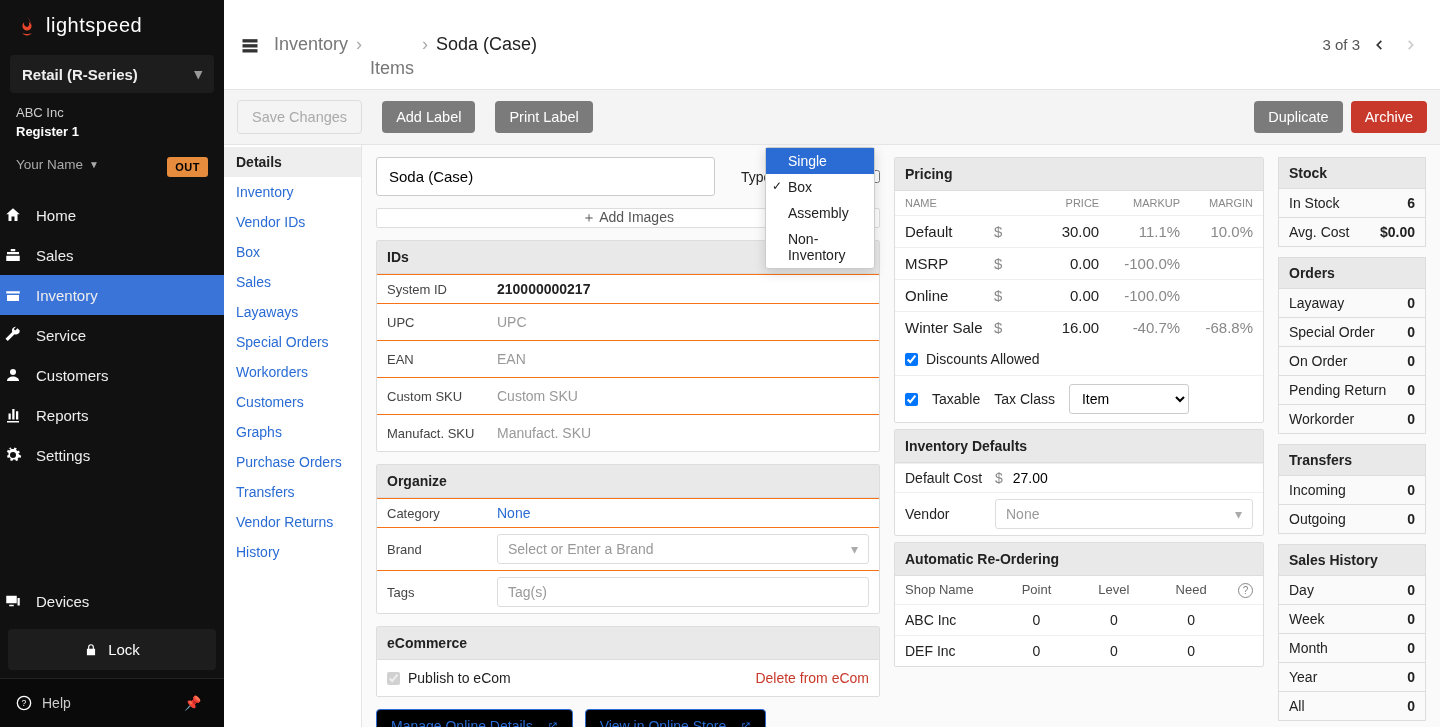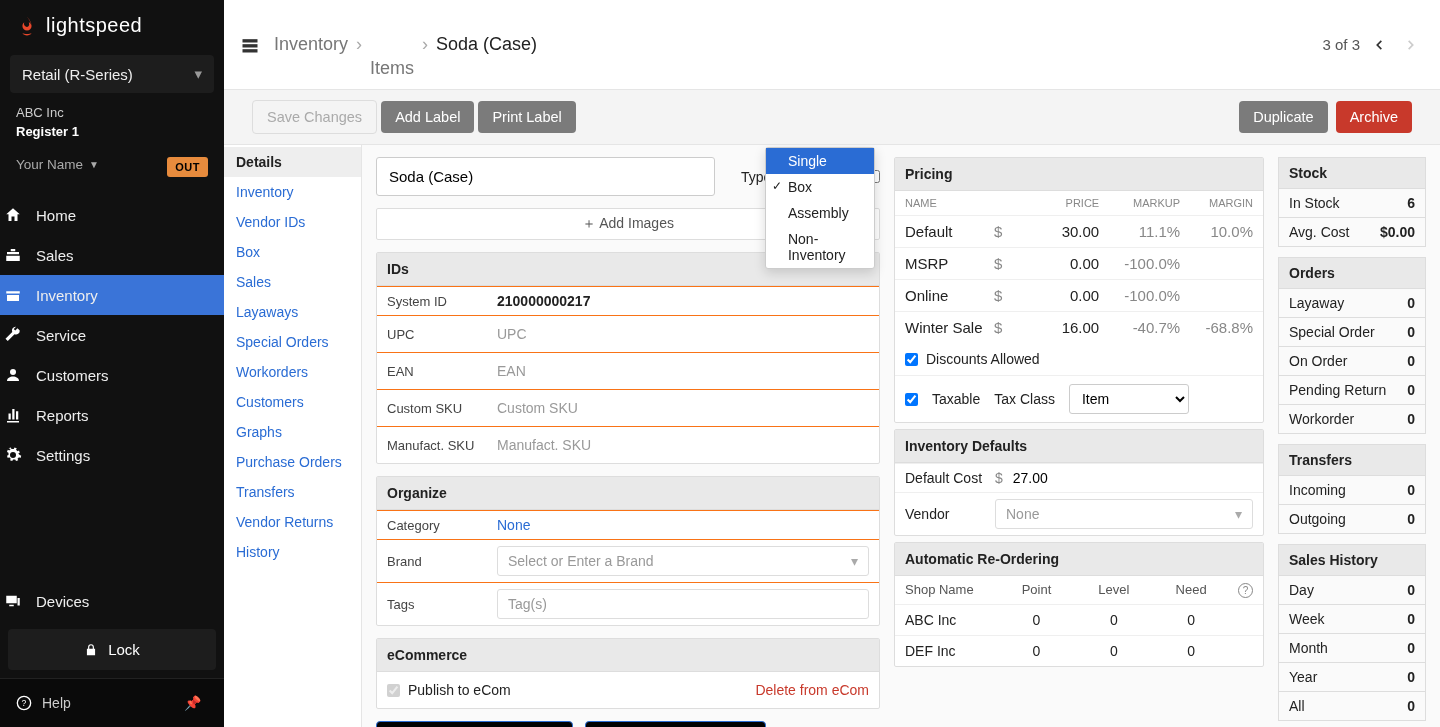--- a/index.html
+++ b/index.html
@@ -5,21 +5,21 @@
     * { box-sizing: border-box; margin: 0; padding: 0; }
     html, body { font-family: -apple-system, BlinkMacSystemFont, "Segoe UI", sans-serif; font-size: 14px; color: #222; background: #f5f5f5; }
     body { width: 1440px; height: 727px; overflow: hidden; display: flex; }
     
     
     .sidebar { width: 224px; background: #111; color: #ddd; display: flex; flex-direction: column; height: 100%; }
     .logo { display: flex; align-items: center; gap: 8px; padding: 14px 16px; }
     .logo svg { width: 22px; height: 22px; }
     .logo span { color: #fff; font-size: 20px; font-weight: 300; letter-spacing: .5px; }
     .selector { margin: 4px 10px 0; background: #1d1d1d; border-radius: 4px; padding: 10px 12px; display: flex; align-items: center; justify-content: space-between; cursor: pointer; }
-    .selector span { color: #eee; font-weight: 400; font-size: 15px; }
+    .selector span { color: #eee; font-weight: 700; font-size: 15px; }
     .co-reg { padding: 12px 16px 6px; font-size: 13px; }
     .co-reg .co { color: #ccc; margin-bottom: 4px; }
     .co-reg .reg { color: #fff; font-weight: 600; }
     .user-row { display: flex; align-items: flex-start; justify-content: space-between; padding: 12px 16px; font-size: 13.5px; color:#aaa; }
     .user-row .nm { display:flex; align-items:center; gap:6px; cursor:pointer;}
     .badge-out { background: #e78b3d; color: #000; font-weight: 700; font-size: 11px; padding: 4px 8px; border-radius: 3px; letter-spacing: .5px; }
     .nav { margin-top: 6px; }
     .nav-item { display: flex; align-items: center; gap: 14px; padding: 11px 4px; font-size: 15px; color: #eee; cursor: pointer; }
     .nav-item svg { width: 18px; height: 18px; fill: #fff; flex-shrink:0; }
     .nav-item.active { background: #3a74d8; }
@@ -34,21 +34,21 @@
     
     .main { flex: 1; display: flex; flex-direction: column; background: #fff; }
     .crumb-bar { display: flex; align-items: center; padding: 10px 16px; border-bottom: 1px solid #e5e5e5; font-size: 18px; color: #777; }
     .crumb-bar .icon { margin-right: 14px; display:inline-flex;}
     .crumb-bar .sep { margin: 0 8px; color: #aaa; }
     .crumb-bar .cur { color: #222; font-weight: 400; }
     .crumb-bar .pager { margin-left: auto; display: flex; align-items: center; gap: 6px; color:#555; font-size:15px;}
     .chev { width:26px; height:26px; display:inline-flex; align-items:center; justify-content:center; color:#333; cursor:pointer; border-radius:3px;}
     .chev.disabled { color:#ccc; cursor:default;}
     
-    .actions-bar { display:flex; align-items:center; padding: 10px 28px; background:#f4f4f4; border-bottom:1px solid #e5e5e5; gap:4px; }
+    .actions-bar { display:flex; align-items:center; padding: 10px 13px; background:#f4f4f4; border-bottom:1px solid #e5e5e5; gap:20px; }
     .btn { border:none; border-radius:4px; padding:8px 14px; font-size:14.5px; color:#fff; cursor:pointer; }
     .btn.gray { background:#7b7b7b; }
     .btn.disabled { background:#f4f4f4; color:#aaa; border:1px solid #ddd; cursor:default;}
     .btn.dup { background:#7b7b7b; }
     .btn.archive { background:#c8392b; }
     .actions-bar .right { margin-left:auto; display:flex; gap:8px;}
     
     .content { flex:1; display:flex; overflow:hidden; background:#fafafa;}
     
     
@@ -59,21 +59,21 @@
     
     .col-area { flex:1; display:flex; gap:14px; padding:12px 14px; overflow:auto; align-items:flex-start;}
     .col-left { flex: 1 1 500px; min-width:480px; display:flex; flex-direction:column; gap:12px;}
     .col-mid { flex: 0 0 370px; display:flex; flex-direction:column; gap:6px;}
     .col-right { flex: 0 0 148px; display:flex; flex-direction:column; gap:10px;}
     
     .section { border:1px solid #ddd; border-radius:2px; background:#fff;}
     .sec-head { background:#e9e9e9; padding:8px 10px; font-weight:600; font-size:14px; border-bottom:1px solid #ddd;}
     
     .name-input { width:100%; border:1px solid #ccc; border-radius:3px; padding:10px 12px; font-size:15px; }
-    .add-images { border:1px solid #ddd; background:#fff; padding:6px; text-align:center; color:#555; cursor:pointer; border-radius:2px;}
+    .add-images { border:1px solid #ddd; background:#fff; padding:0; text-align:center; color:#555; cursor:pointer; border-radius:2px;}
     
     .kv-row { display:flex; align-items:center; padding:6px 10px; border-top:1px solid #f97316; }
     .kv-row:first-of-type { border-top:none;}
     .kv-label { width:110px; font-size:13px; color:#444;}
     .kv-val { flex:1; font-size:14px;}
     .kv-input { flex:1; border:none; font-size:14px; padding:4px 0; background:transparent;}
     .kv-input::placeholder { color:#999;}
     .link-btn { color:#2a6cd4; cursor:pointer;}
     .sel-input { flex:1; border:1px solid #ddd; border-radius:3px; padding:6px 10px; font-size:14px; color:#999; background:#fff; display:flex; align-items:center; justify-content:space-between;}
     

